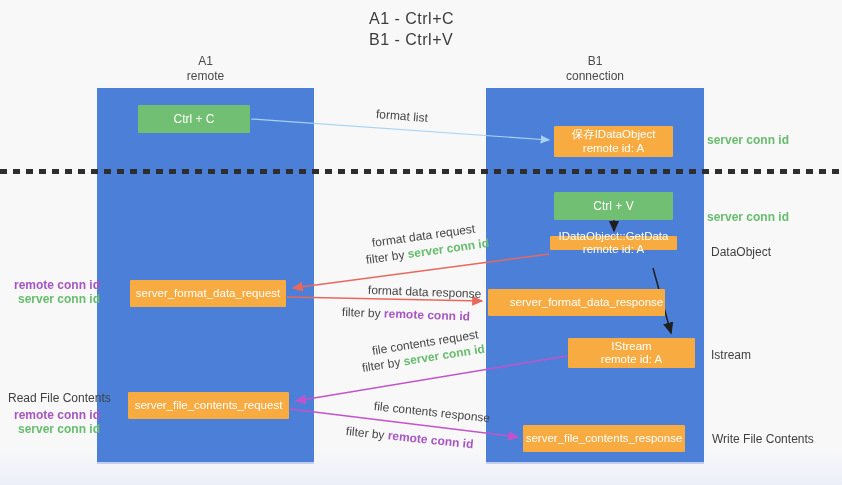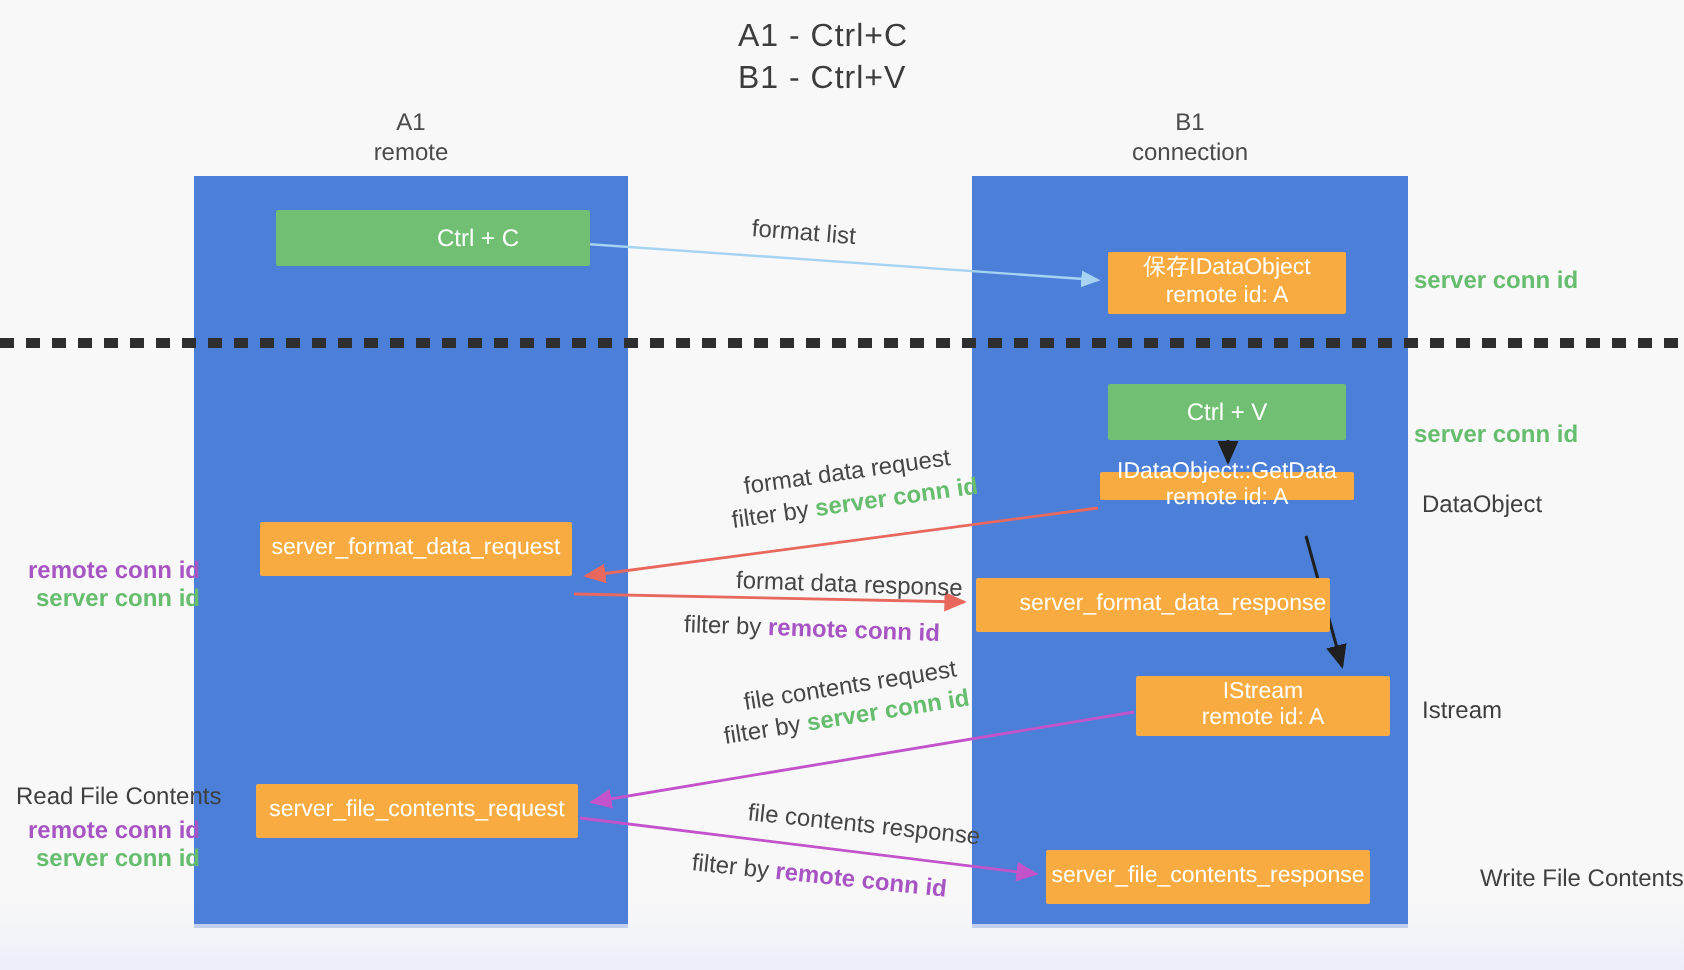--- a/index.html
+++ b/index.html
@@ -80,35 +80,35 @@
     </defs>
     <line class="s-blue" x1="251" y1="119" x2="549" y2="140" marker-end="url(#m-blue)"></line>
     <line class="s-black" x1="614" y1="208" x2="614" y2="231" marker-end="url(#m-black)"></line>
     <line class="s-red" x1="549" y1="254" x2="293" y2="288" marker-end="url(#m-red)"></line>
     <line class="s-red" x1="287" y1="297" x2="482" y2="301" marker-end="url(#m-red)"></line>
     <line class="s-black" x1="653" y1="268" x2="671" y2="333" marker-end="url(#m-black)"></line>
     <line class="s-mag" x1="567" y1="356" x2="296" y2="401" marker-end="url(#m-mag)"></line>
     <line class="s-mag" x1="290" y1="409" x2="518" y2="437" marker-end="url(#m-mag)"></line>
   </svg>
 
-  <div class="node green" style="left:138px;top:105px;width:112px;height:28px;padding-left:45px;">
+  <div class="node green" style="left:138px;top:105px;width:112px;height:28px;">
     <span>Ctrl + C</span>
   </div>
   <div class="node orange" style="left:554px;top:126px;width:119px;height:31px;">
     <span>保存IDataObject</span>
     <span>remote id: A</span>
   </div>
   <div class="node green" style="left:554px;top:192px;width:119px;height:28px;">
     <span>Ctrl + V</span>
   </div>
   <div class="node orange" style="left:550px;top:236px;width:127px;height:14px;">
     <span>IDataObject::GetData</span>
     <span>remote id: A</span>
   </div>
-  <div class="node orange" style="left:130px;top:261px;width:156px;height:27px;">
+  <div class="node orange" style="left:130px;top:280px;width:156px;height:27px;">
     <span>server_format_data_request</span>
   </div>
   <div class="node orange" style="left:488px;top:289px;width:157px;height:27px;padding-left:20px;">
     <span>server_format_data_response</span>
   </div>
   <div class="node orange" style="left:568px;top:338px;width:127px;height:30px;">
     <span>IStream</span>
     <span>remote id: A</span>
   </div>
   <div class="node orange" style="left:128px;top:392px;width:161px;height:27px;">
@@ -141,21 +141,21 @@
   <div class="edge-label" style="left:374px;top:399px;transform:rotate(6deg);">file contents response</div>
   <div class="edge-label" style="left:346px;top:424px;transform:rotate(6deg);">
     <span>filter by</span>
     <span class="key-purple">remote conn id</span>
   </div>
 
   <div class="side-label green-bold" style="left:707px;top:133px;">server conn id</div>
   <div class="side-label green-bold" style="left:707px;top:210px;">server conn id</div>
   <div class="side-label dark" style="left:711px;top:245px;">DataObject</div>
   <div class="side-label dark" style="left:711px;top:348px;">Istream</div>
-  <div class="side-label dark" style="left:712px;top:432px;margin-left:28px;">Write File Contents</div>
+  <div class="side-label dark" style="left:712px;top:432px;">Write File Contents</div>
 
   <div class="side-label dark" style="left:8px;top:391px;">Read File Contents</div>
   <div class="left-pair" style="left:8px;top:279px;">
     <div class="purple-bold">remote conn id</div>
     <div class="green-bold">server conn id</div>
   </div>
   <div class="left-pair" style="left:8px;top:409px;">
     <div class="purple-bold">remote conn id</div>
     <div class="green-bold">server conn id</div>
   </div>

